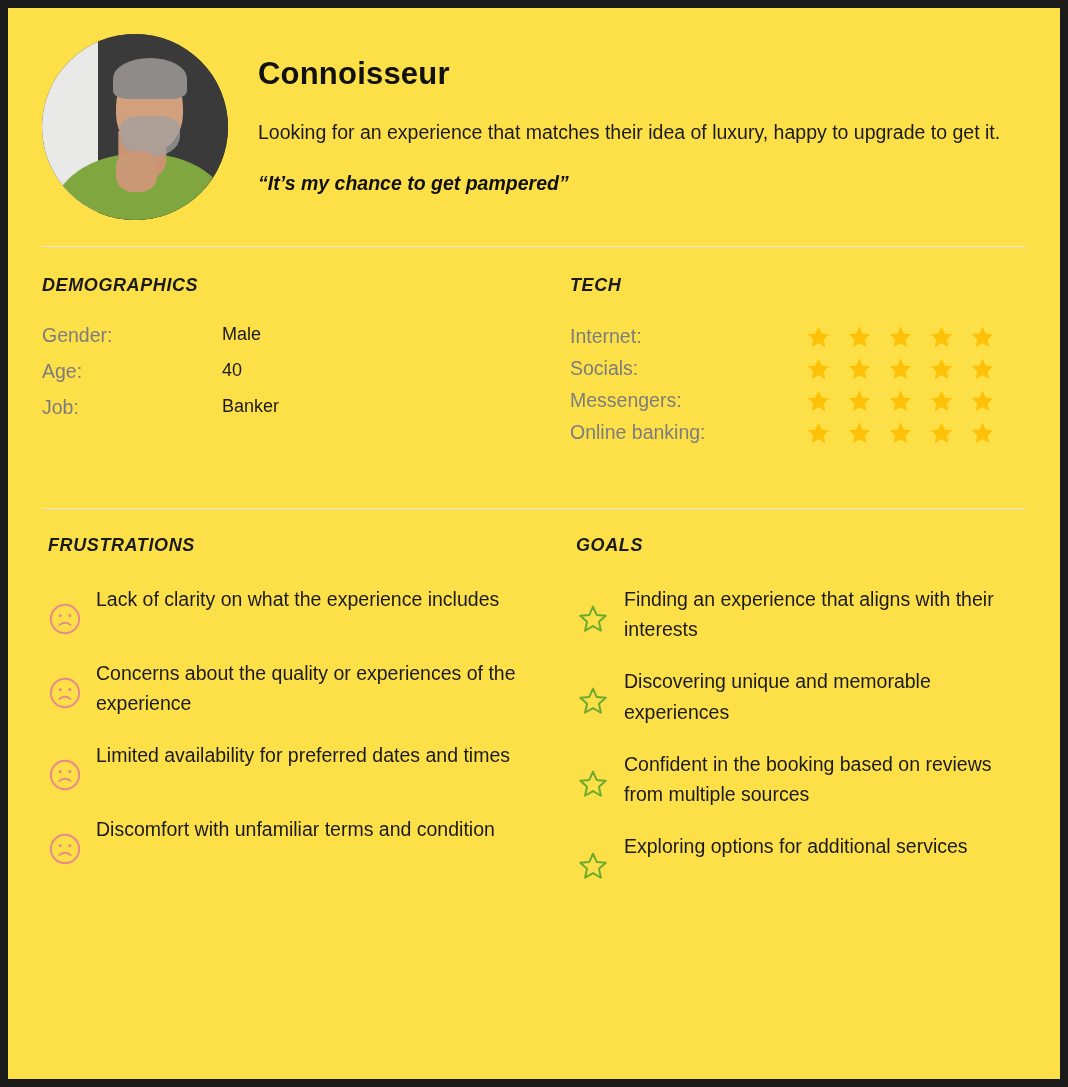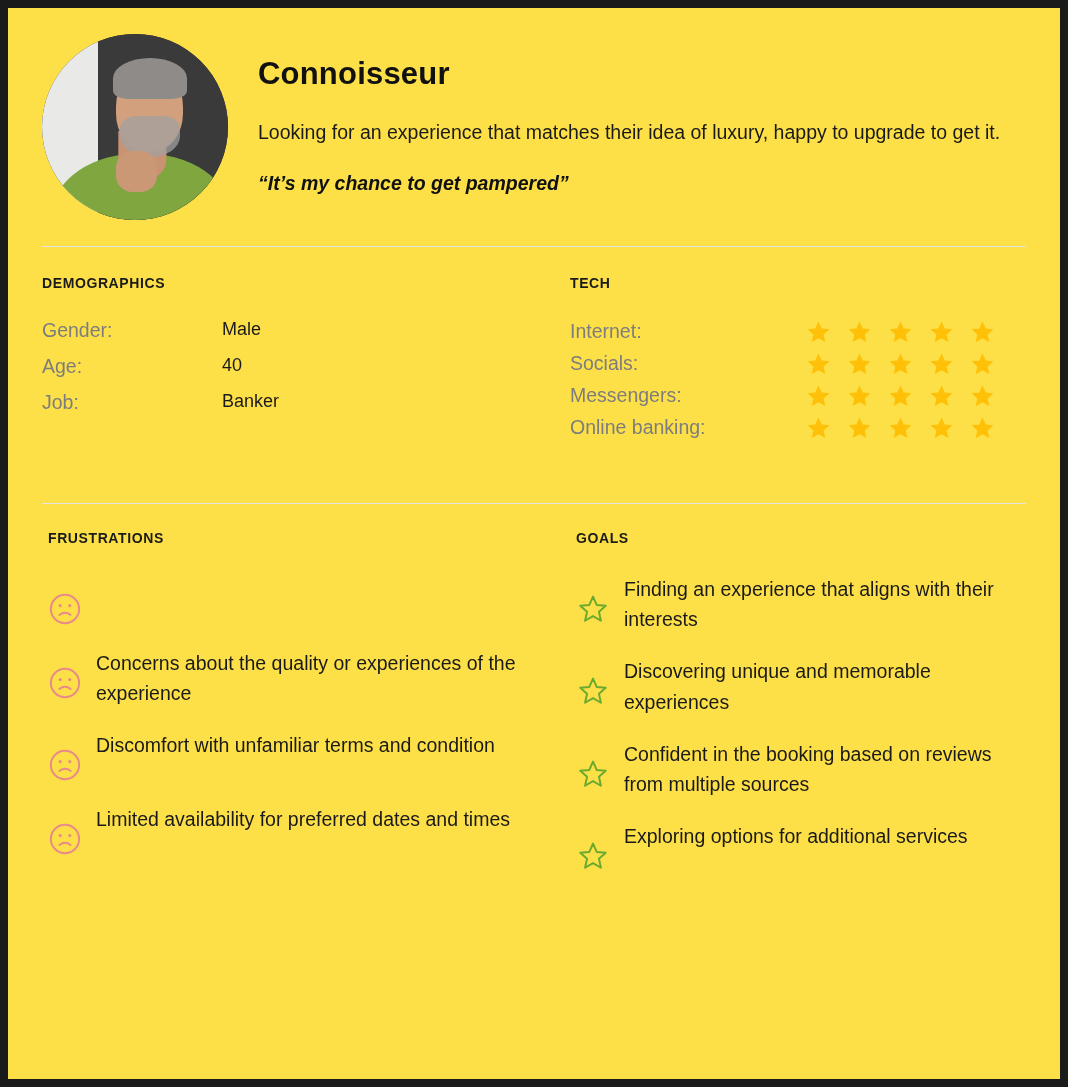--- a/index.html
+++ b/index.html
@@ -160,25 +160,26 @@
 
   
   .mid {
     display: flex;
     padding: 28px 34px 0 34px;
   }
   .col-left { width: 520px; flex: 0 0 520px; }
   .col-right { flex: 1 1 auto; padding-left: 8px; }
 
   .section-title {
-    font-size: 14px;
+    font-size: 18px;
     font-weight: bold;
     letter-spacing: .6px;
     color: #1a1a1a;
     margin: 0 0 28px 0;
+    font-style: italic;
   }
   .demo-row {
     display: flex;
     margin-bottom: 13px;
   }
   .demo-label {
     width: 180px;
     font-size: 19.5px;
     color: #7d7d7d;
   }
@@ -375,20 +376,21 @@
         <ul class="bullet-list">
           <li class="bullet">
             <span class="bullet-icon">
               <svg viewBox="0 0 24 24" width="34" height="34">
                 <circle cx="12" cy="12" r="10" fill="none" stroke="#e98a8a" stroke-width="1.4"></circle>
                 <circle cx="8.6" cy="9.6" r="1.1" fill="#e98a8a"></circle>
                 <circle cx="15.4" cy="9.6" r="1.1" fill="#e98a8a"></circle>
                 <path d="M8 16.2 Q12 13.2 16 16.2" fill="none" stroke="#e98a8a" stroke-width="1.4" stroke-linecap="round"></path>
               </svg>
             </span>
+            <span class="bullet-text">Lack of clarity on what the experience includes</span>
           </li>
           <li class="bullet">
             <span class="bullet-icon">
               <svg viewBox="0 0 24 24" width="34" height="34">
                 <circle cx="12" cy="12" r="10" fill="none" stroke="#e98a8a" stroke-width="1.4"></circle>
                 <circle cx="8.6" cy="9.6" r="1.1" fill="#e98a8a"></circle>
                 <circle cx="15.4" cy="9.6" r="1.1" fill="#e98a8a"></circle>
                 <path d="M8 16.2 Q12 13.2 16 16.2" fill="none" stroke="#e98a8a" stroke-width="1.4" stroke-linecap="round"></path>
               </svg>
             </span>
@@ -396,32 +398,32 @@
           </li>
           <li class="bullet">
             <span class="bullet-icon">
               <svg viewBox="0 0 24 24" width="34" height="34">
                 <circle cx="12" cy="12" r="10" fill="none" stroke="#e98a8a" stroke-width="1.4"></circle>
                 <circle cx="8.6" cy="9.6" r="1.1" fill="#e98a8a"></circle>
                 <circle cx="15.4" cy="9.6" r="1.1" fill="#e98a8a"></circle>
                 <path d="M8 16.2 Q12 13.2 16 16.2" fill="none" stroke="#e98a8a" stroke-width="1.4" stroke-linecap="round"></path>
               </svg>
             </span>
-            <span class="bullet-text">Discomfort with unfamiliar terms and condition</span>
+            <span class="bullet-text">Limited availability for preferred dates and times</span>
           </li>
           <li class="bullet">
             <span class="bullet-icon">
               <svg viewBox="0 0 24 24" width="34" height="34">
                 <circle cx="12" cy="12" r="10" fill="none" stroke="#e98a8a" stroke-width="1.4"></circle>
                 <circle cx="8.6" cy="9.6" r="1.1" fill="#e98a8a"></circle>
                 <circle cx="15.4" cy="9.6" r="1.1" fill="#e98a8a"></circle>
                 <path d="M8 16.2 Q12 13.2 16 16.2" fill="none" stroke="#e98a8a" stroke-width="1.4" stroke-linecap="round"></path>
               </svg>
             </span>
-            <span class="bullet-text">Limited availability for preferred dates and times</span>
+            <span class="bullet-text">Discomfort with unfamiliar terms and condition</span>
           </li>
         </ul>
       </div>
 
       <div class="col-right goals">
         <h2 class="section-title">GOALS</h2>
         <ul class="bullet-list">
           <li class="bullet">
             <span class="bullet-icon">
               <svg viewBox="0 0 24 24" width="34" height="34">

